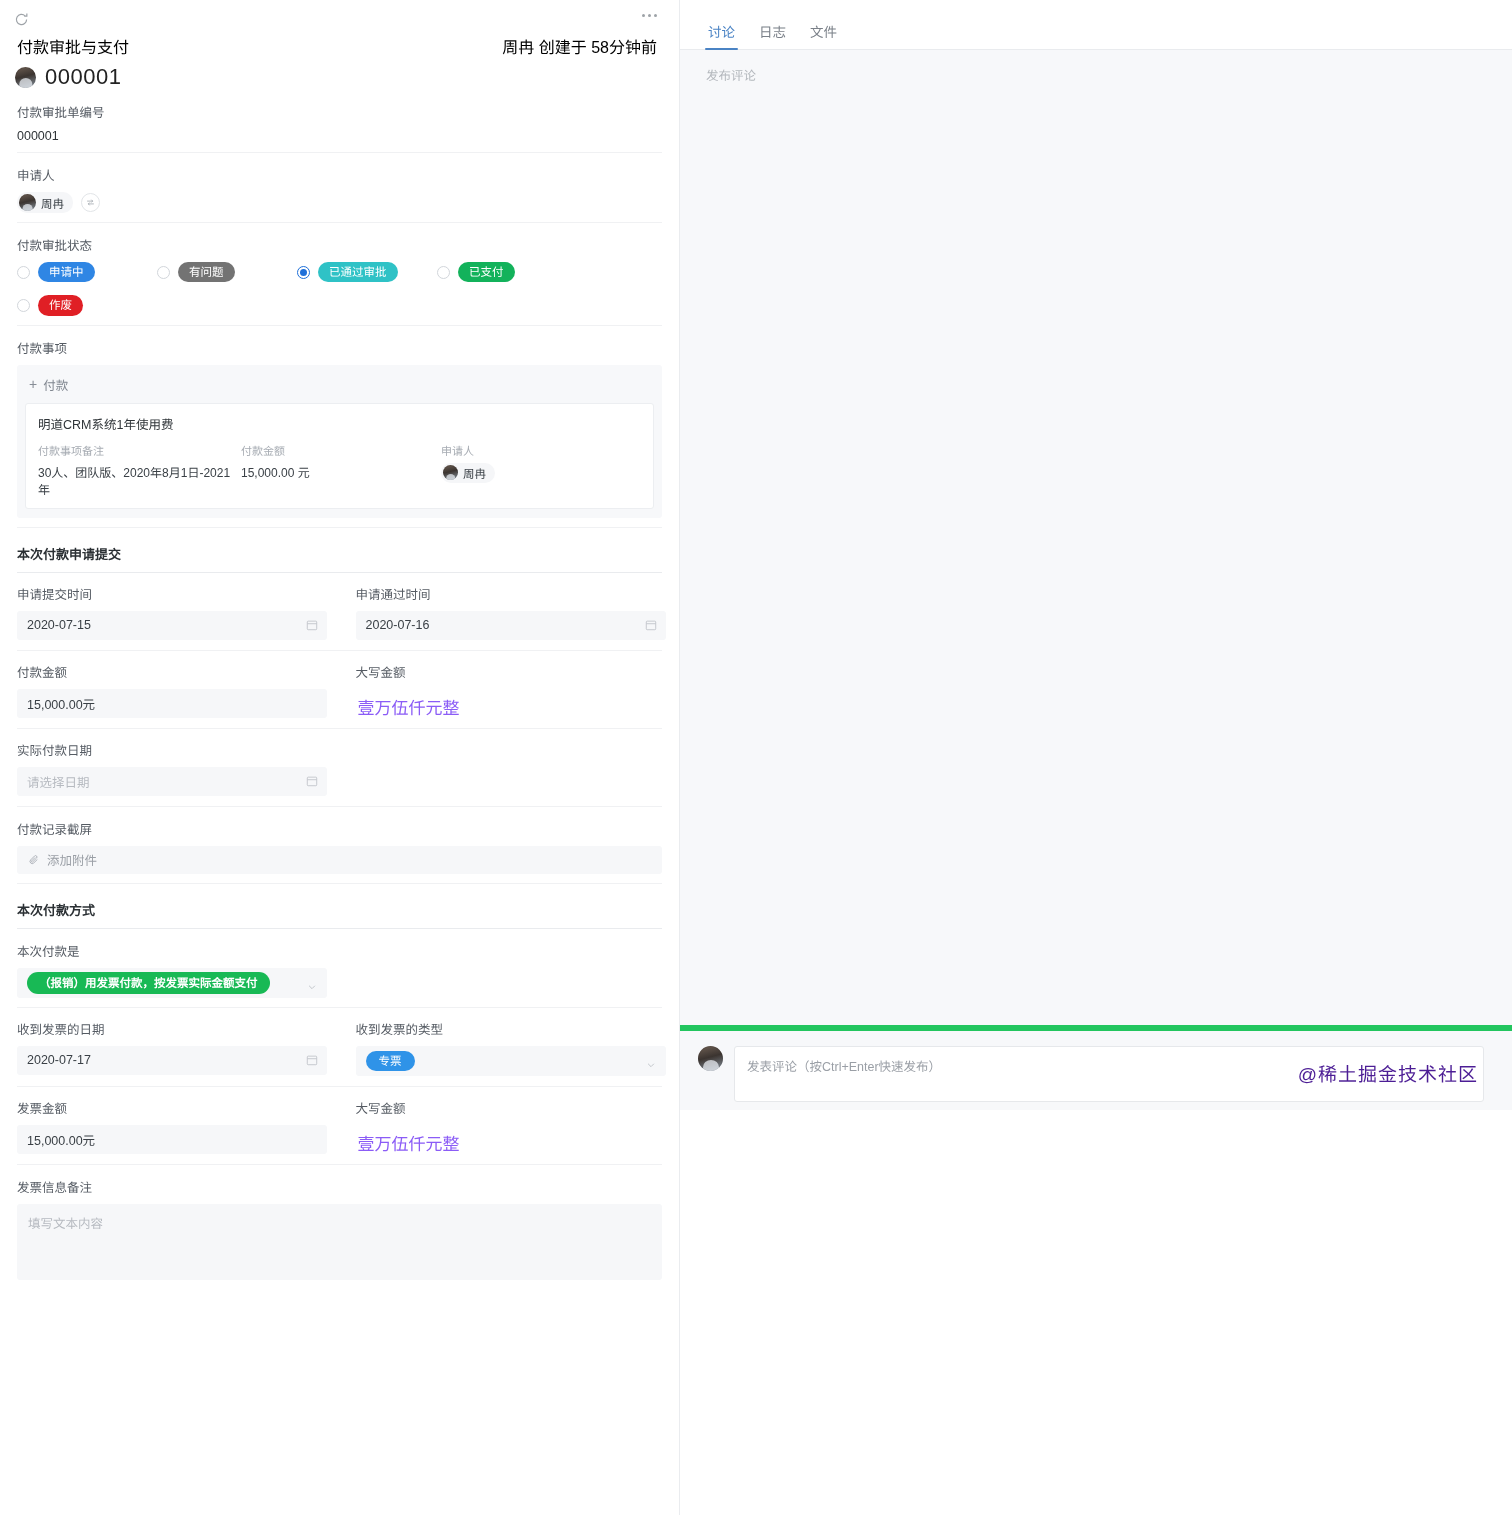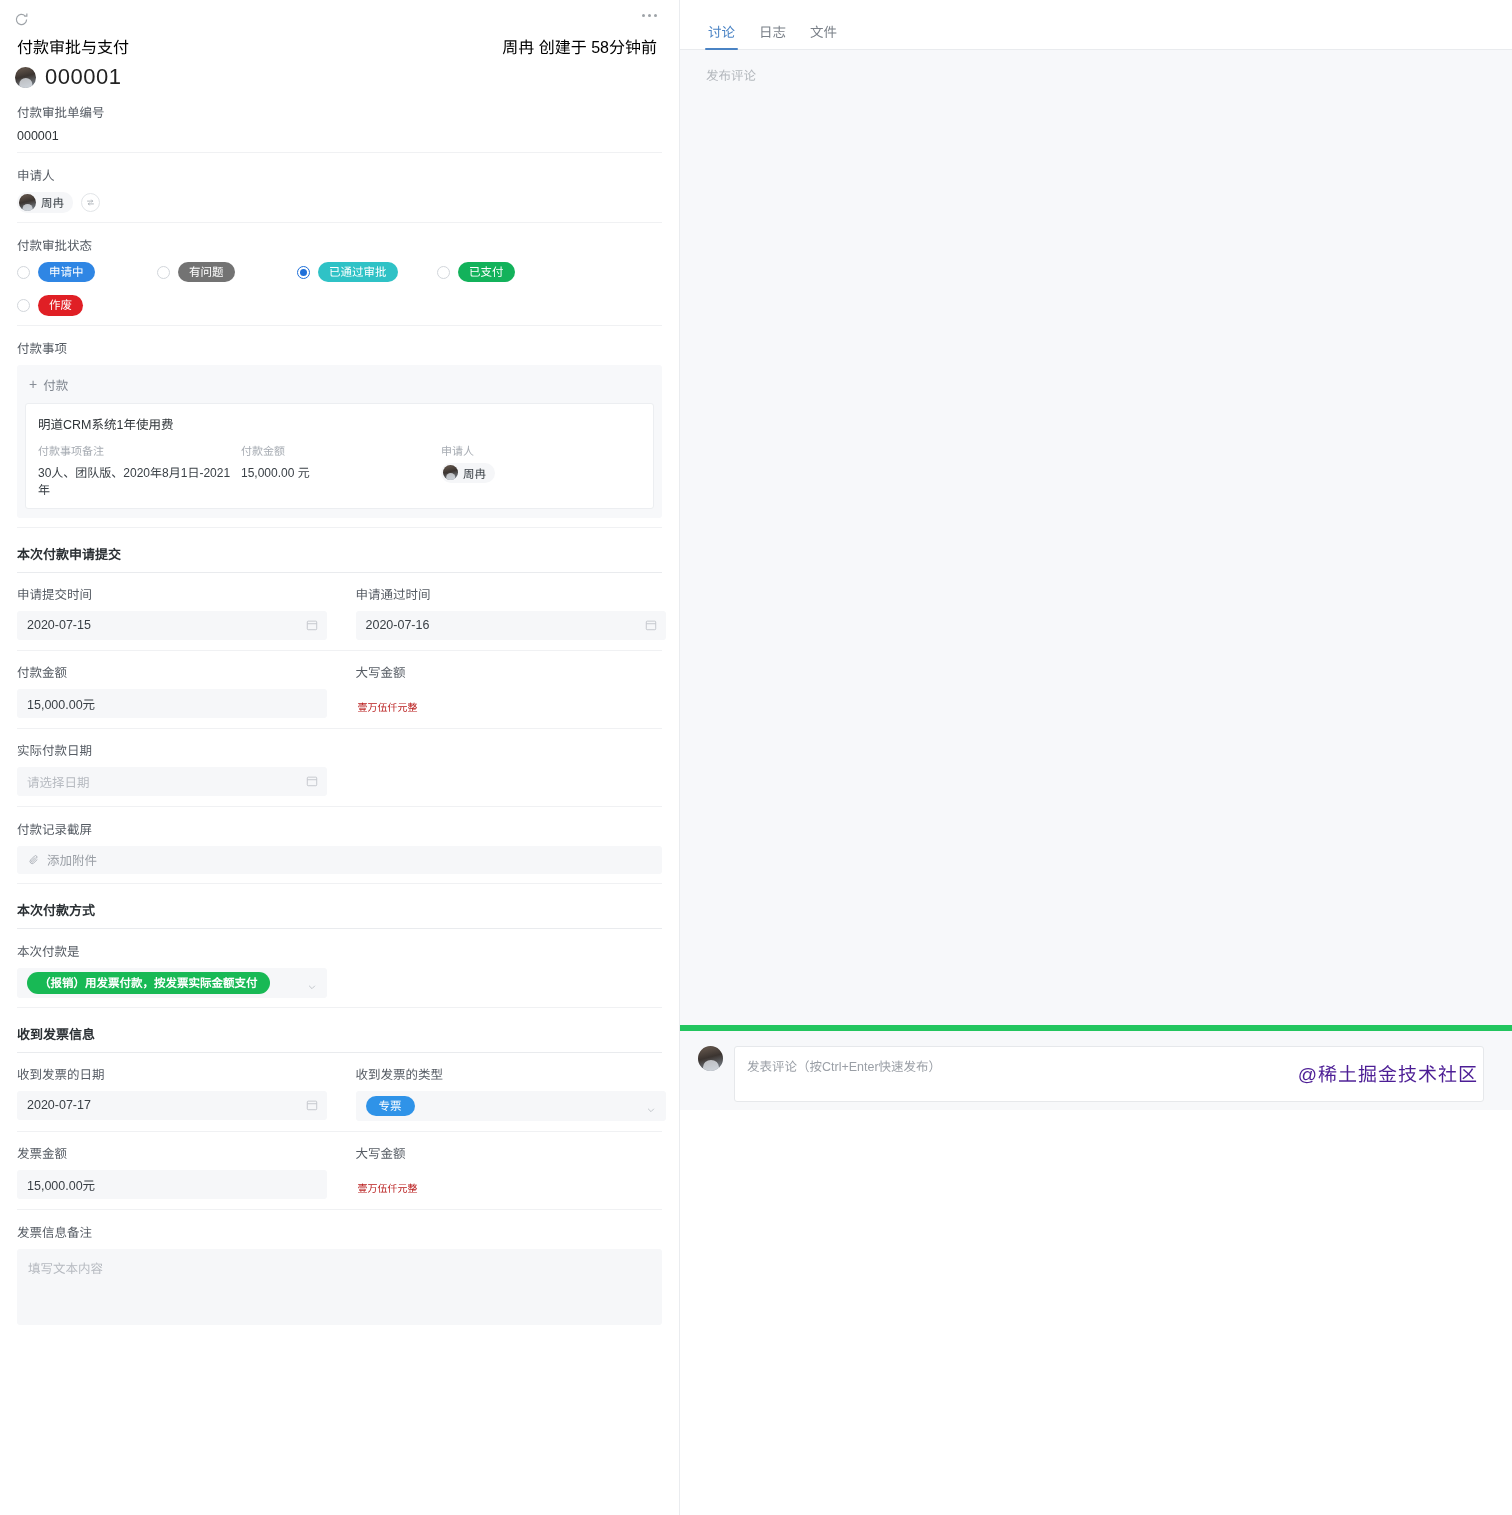--- a/index.html
+++ b/index.html
@@ -95,21 +95,21 @@
     padding: 10px 12px 11px 12px;
   }
   .item-title { font-size: 12.5px; color: #2f3438; margin-bottom: 9px; }
   .item-cols { display: flex; }
   .item-col { display: flex; flex-direction: column; gap: 5px; }
   .item-col.c1 { width: 203px; }
   .item-col.c2 { width: 200px; }
   .col-label { font-size: 11px; color: #a7acb3; }
   .col-val { font-size: 12px; color: #3a4046; display:flex; align-items:center; gap:5px; }
   .user-chip {
-    display: inline-flex; gap: 5px;
+    display: inline-flex; align-items: center; gap: 5px;
     background: #f5f6f8; border-radius: 10px; padding: 2px 9px 2px 2px;
     font-size: 11.5px; color: #3a4046;
   }
 
   
   .section-head {
     font-size: 13px; font-weight: bold; color: #2b3034;
     padding: 16px 0 9px 0; border-bottom: 1px solid #e9ebee;
   }
 
@@ -117,21 +117,21 @@
   .row2 { display: flex; border-bottom: 1px solid #f0f1f3; }
   .cell { width: 50%; padding: 11px 0 10px 0; }
   .cell.pl { padding-left: 16px; }
   .input-box {
     background: #f6f7f9; border-radius: 3px; height: 29px;
     display: flex; align-items: center; padding: 0 10px;
     font-size: 12.5px; color: #3a4046; position: relative;
     width: 310px;
   }
   .input-box.ph { color: #b6bac0; }
-  .plain-val { font-size: 10px; color: #b91c1c; padding: 6px 0 0 2px; height:29px; display:flex; align-items:center;}
+  .plain-val { font-size: 17px; color: #8b5cf6; padding: 6px 0 0 2px; height:29px; display:flex; align-items:center;}
   .cal-icon {
     position: absolute; right: 9px; top: 50%; transform: translateY(-50%);
     width: 12px; height: 12px; color: #c3c7cc;
   }
   .chev {
     position: absolute; right: 10px; top: 50%; transform: translateY(-50%);
     width: 10px; height: 10px; color: #c3c7cc;
   }
   .attach-box {
     background: #f6f7f9; border-radius: 3px; height: 28px; width: 100%;
@@ -376,21 +376,20 @@
         <div class="select-box">
           <span class="pill" style="background:#18b955;font-weight:bold;padding:4px 12px;">（报销）用发票付款，按发票实际金额支付</span>
           <span class="chev">
             <svg viewBox="0 0 12 12" width="10" height="10" fill="none" stroke="currentColor" stroke-width="1.2">
               <path d="M2.5 4.5 6 8l3.5-3.5"></path>
             </svg>
           </span>
         </div>
       </div>
 
-      <div class="section-head">收到发票信息</div>
 
       <div class="row2">
         <div class="cell">
           <div class="field-label">收到发票的日期</div>
           <div class="input-box">
             <span>2020-07-17</span>
             <span class="cal-icon">
               <svg viewBox="0 0 14 14" width="12" height="12" fill="none" stroke="currentColor" stroke-width="1.1">
                 <rect x="1.5" y="2.5" width="11" height="10" rx="1"></rect>
                   <path d="M1.5 5.5h11"></path>

